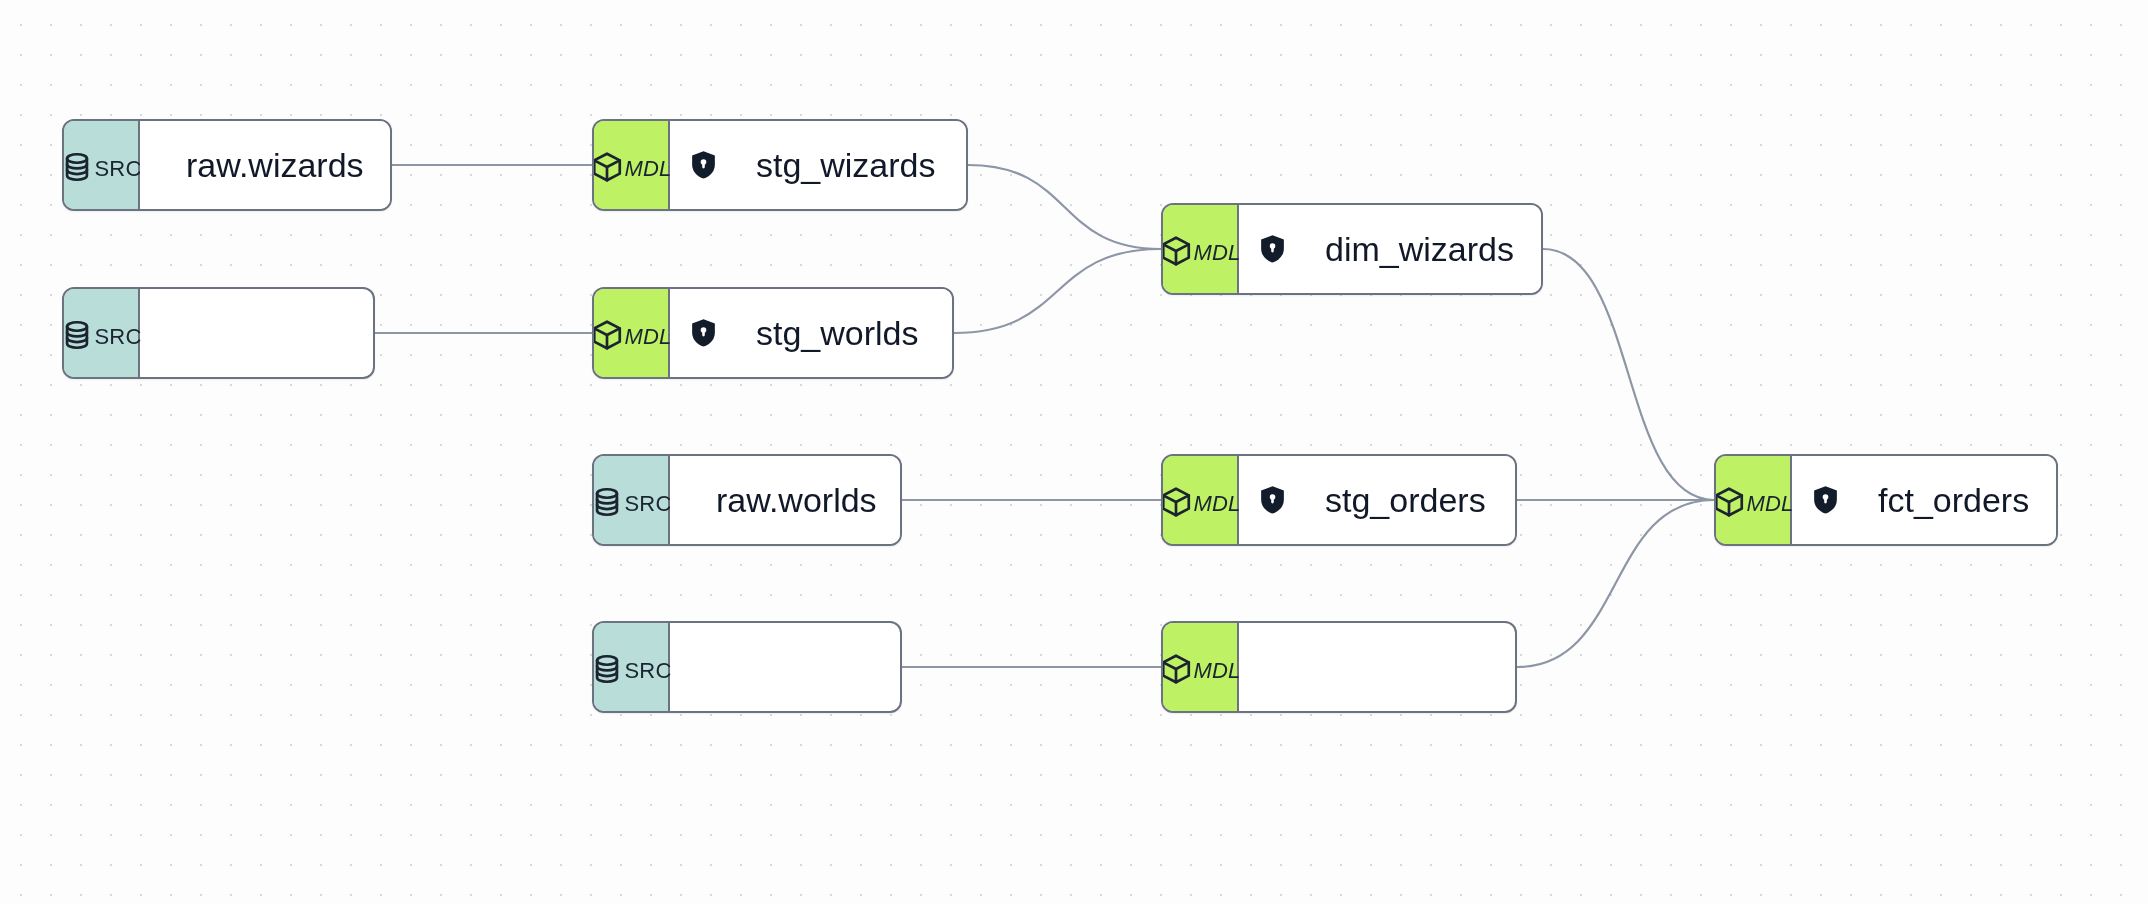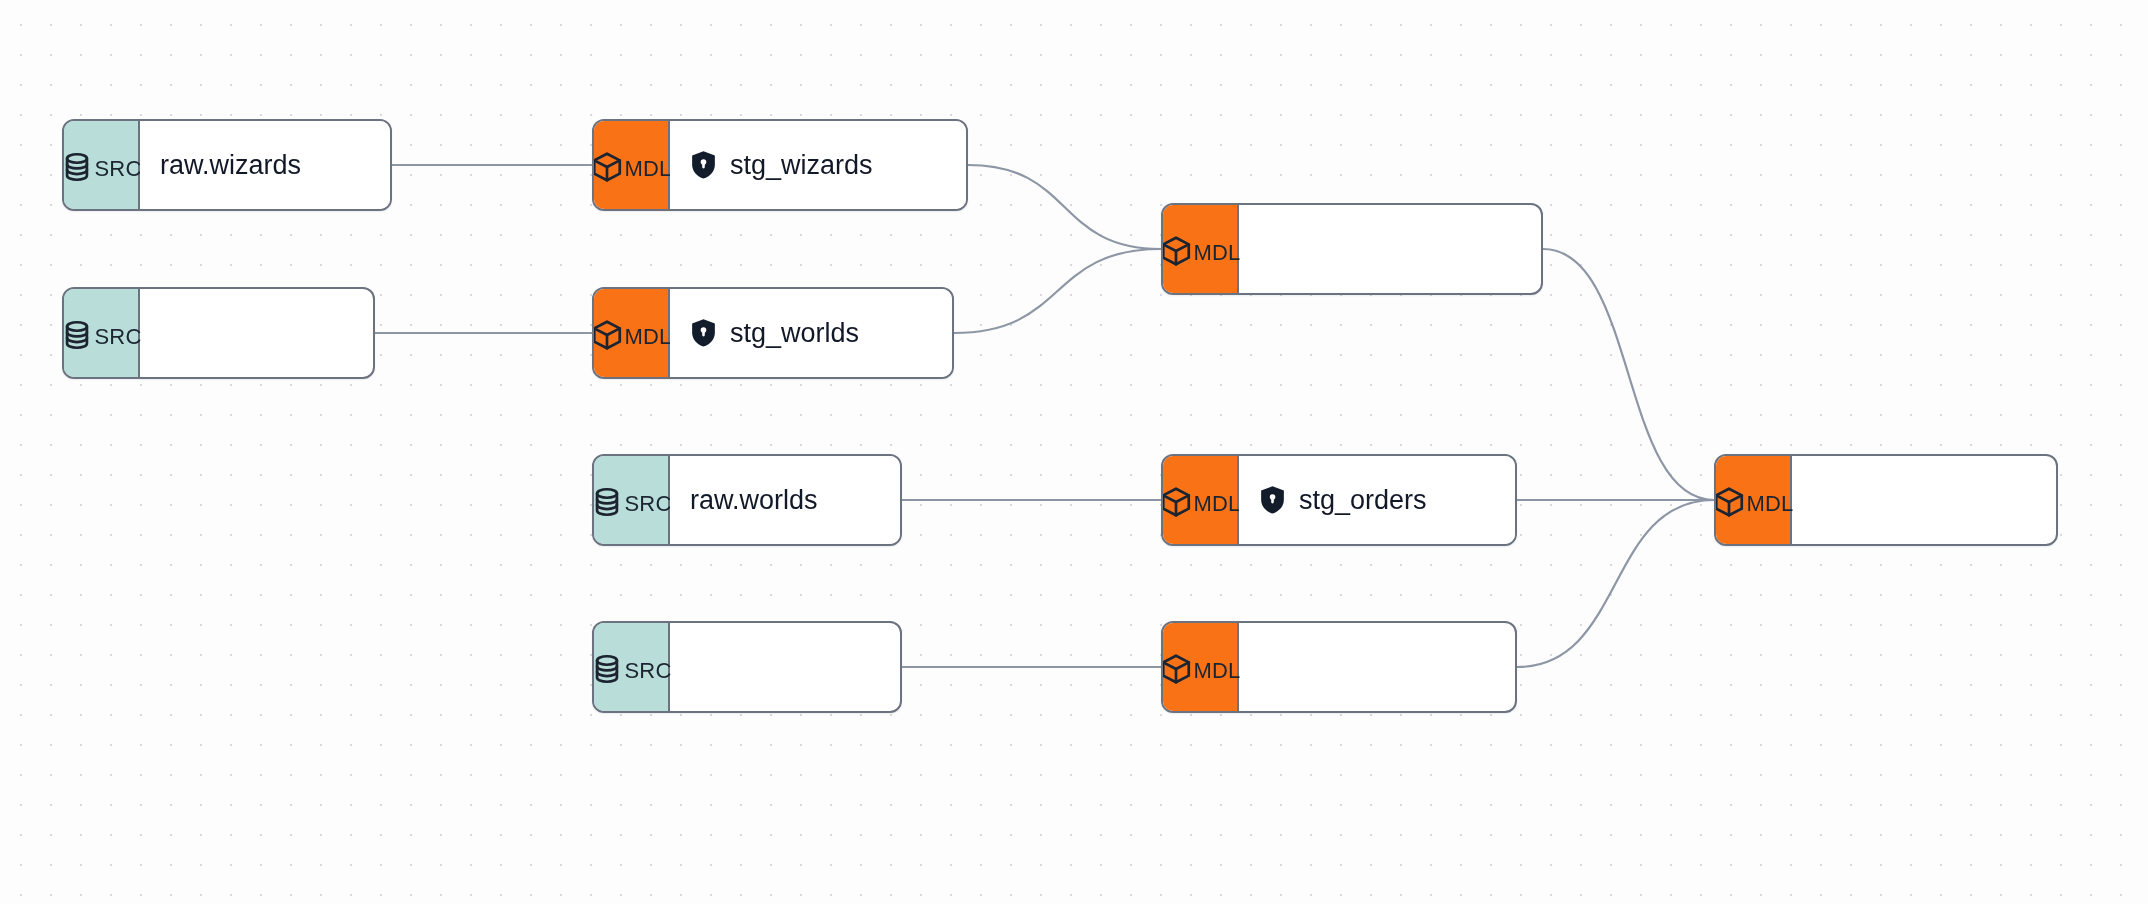--- a/index.html
+++ b/index.html
@@ -54,21 +54,21 @@
     display: flex;
     align-items: center;
     justify-content: center;
     width: 76px;
     flex: 0 0 76px;
     border-right: 2px solid #6b7280;
     padding-top: 4px;
     box-sizing: border-box;
   }
   .badge-src { background: #b9ded9; }
-  .badge-mdl { background: #f97316; }
+  .badge-mdl { background: #bef264; font-style: italic; }
 
   .badge-icon {
     display: block;
     line-height: 0;
   }
   .badge-label {
     font-size: 22px;
     line-height: 1;
     color: #1b2430;
     margin-top: 3px;
@@ -84,24 +84,25 @@
     gap: 13px;
     background: #ffffff;
     min-width: 0;
   }
   .shield-icon {
     display: block;
     line-height: 0;
     flex: 0 0 auto;
   }
   .node-label {
-    font-size: 27px;
+    font-size: 34px;
     color: #111827;
     white-space: nowrap;
     font-family: "Liberation Sans", sans-serif;
+    margin-left: 26px;
   }
 
   
 </style>
 </head>
 <body>
 
 <div id="canvas">
 
   <svg id="edge-layer" viewBox="0 0 2148 904" width="2148" height="904" xmlns="http://www.w3.org/2000/svg">
@@ -243,27 +244,43 @@
 
   <div class="node" style="left: 1161px; top: 203px; width: 382px; height: 92px;">
     <div class="badge badge-mdl">
       <span class="badge-icon"><svg width="34" height="34" viewBox="0 0 24 24" fill="none" stroke="#1b2430" stroke-width="1.9" stroke-linecap="round" stroke-linejoin="round">
     <path d="M12 2.6 21 7.3v9.4L12 21.4 3 16.7V7.3z"></path>
     <path d="M3 7.3 12 12l9-4.7"></path>
     <path d="M12 12v9.4"></path>
   </svg></span>
       <span class="badge-label">MDL</span>
     </div>
+    <div class="body">
+      <span class="shield-icon"><svg width="27" height="30" viewBox="0 0 24 26" fill="#131c2b">
+    <path d="M12 0.8 1.9 4.6v8.1c0 5.6 4.2 10.6 10.1 12.4 5.9-1.8 10.1-6.8 10.1-12.4V4.6z"></path>
+    <circle cx="12" cy="10.3" r="2.5" fill="#ffffff"></circle>
+    <rect x="10.85" y="10.6" width="2.3" height="5.4" rx="1.15" fill="#ffffff"></rect>
+  </svg></span>
+      <span class="node-label">dim_wizards</span>
+    </div>
   </div>
 
   <div class="node" style="left: 1714px; top: 454px; width: 344px; height: 92px;">
     <div class="badge badge-mdl">
       <span class="badge-icon"><svg width="34" height="34" viewBox="0 0 24 24" fill="none" stroke="#1b2430" stroke-width="1.9" stroke-linecap="round" stroke-linejoin="round">
     <path d="M12 2.6 21 7.3v9.4L12 21.4 3 16.7V7.3z"></path>
     <path d="M3 7.3 12 12l9-4.7"></path>
     <path d="M12 12v9.4"></path>
   </svg></span>
       <span class="badge-label">MDL</span>
     </div>
+    <div class="body">
+      <span class="shield-icon"><svg width="27" height="30" viewBox="0 0 24 26" fill="#131c2b">
+    <path d="M12 0.8 1.9 4.6v8.1c0 5.6 4.2 10.6 10.1 12.4 5.9-1.8 10.1-6.8 10.1-12.4V4.6z"></path>
+    <circle cx="12" cy="10.3" r="2.5" fill="#ffffff"></circle>
+    <rect x="10.85" y="10.6" width="2.3" height="5.4" rx="1.15" fill="#ffffff"></rect>
+  </svg></span>
+      <span class="node-label">fct_orders</span>
+    </div>
   </div>
 </div>
 
 </div>
 
 </body></html>

